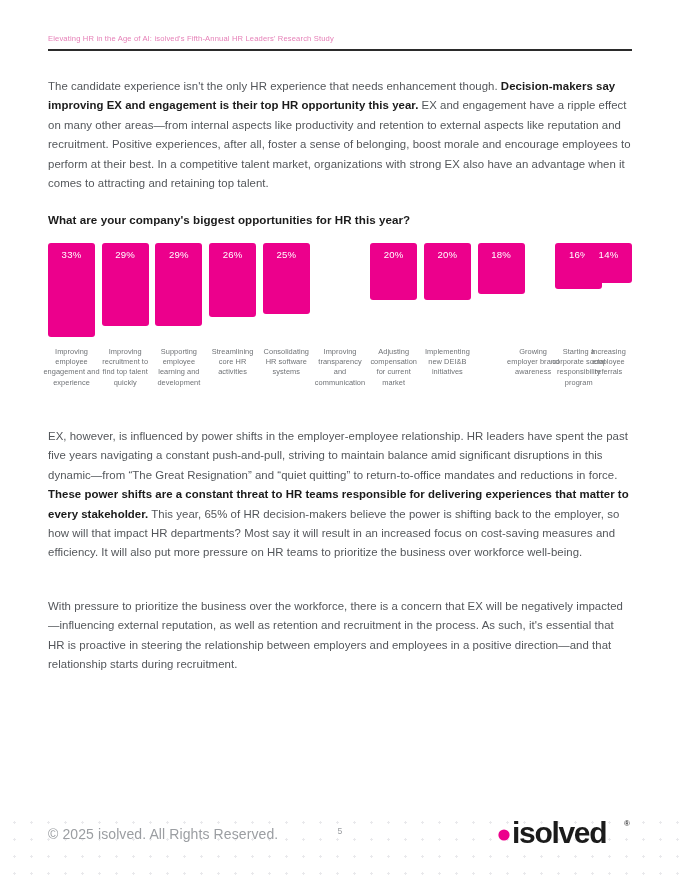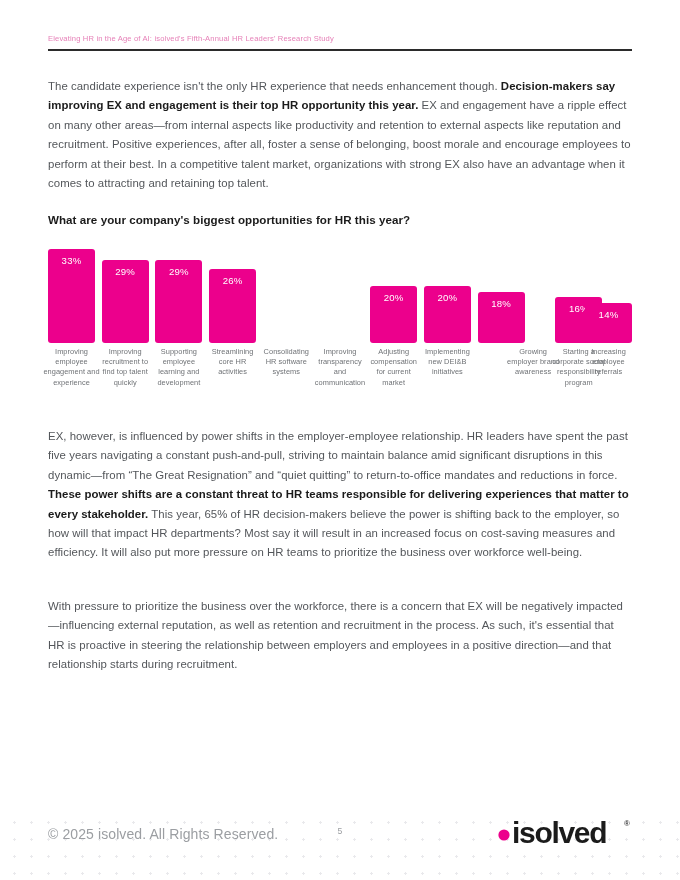--- a/index.html
+++ b/index.html
@@ -85,21 +85,21 @@
     height: 100px;
   }
   .bar-col {
     position: absolute;
     bottom: 0;
     width: 47px;
     display: flex;
     flex-direction: column;
     align-items: stretch;
     height: 100%;
-    justify-content: flex-end;
+    justify-content: flex-start;
   }
   .bar {
     background: #EC008C;
     border-radius: 3px;
     position: relative;
     box-sizing: border-box;
   }
   .bar-value {
     position: absolute;
     left: 0;
@@ -197,20 +197,23 @@
           </div>
           <div class="bar-label" style="left: -5px;">Supporting employee learning and development</div>
         </div>
         <div class="bar-col" style="left: 161.1px;">
           <div class="bar" style="height: 74.2857px; background: rgb(236, 0, 140);">
             <span class="bar-value">26%</span>
           </div>
           <div class="bar-label" style="left: -5px;">Streamlining core HR activities</div>
         </div>
         <div class="bar-col" style="left: 214.8px;">
+          <div class="bar" style="height: 71.4286px; background: rgb(236, 0, 140);">
+            <span class="bar-value">25%</span>
+          </div>
           <div class="bar-label" style="left: -5px;">Consolidating HR software systems</div>
         </div>
         <div class="bar-col" style="left: 268.5px;">
           <div class="bar-label" style="left: -5px;">Improving transparency and communication</div>
         </div>
         <div class="bar-col" style="left: 322.2px;">
           <div class="bar" style="height: 57.1429px; background: rgb(236, 0, 140);">
             <span class="bar-value">20%</span>
           </div>
           <div class="bar-label" style="left: -5px;">Adjusting compensation for current market</div>

